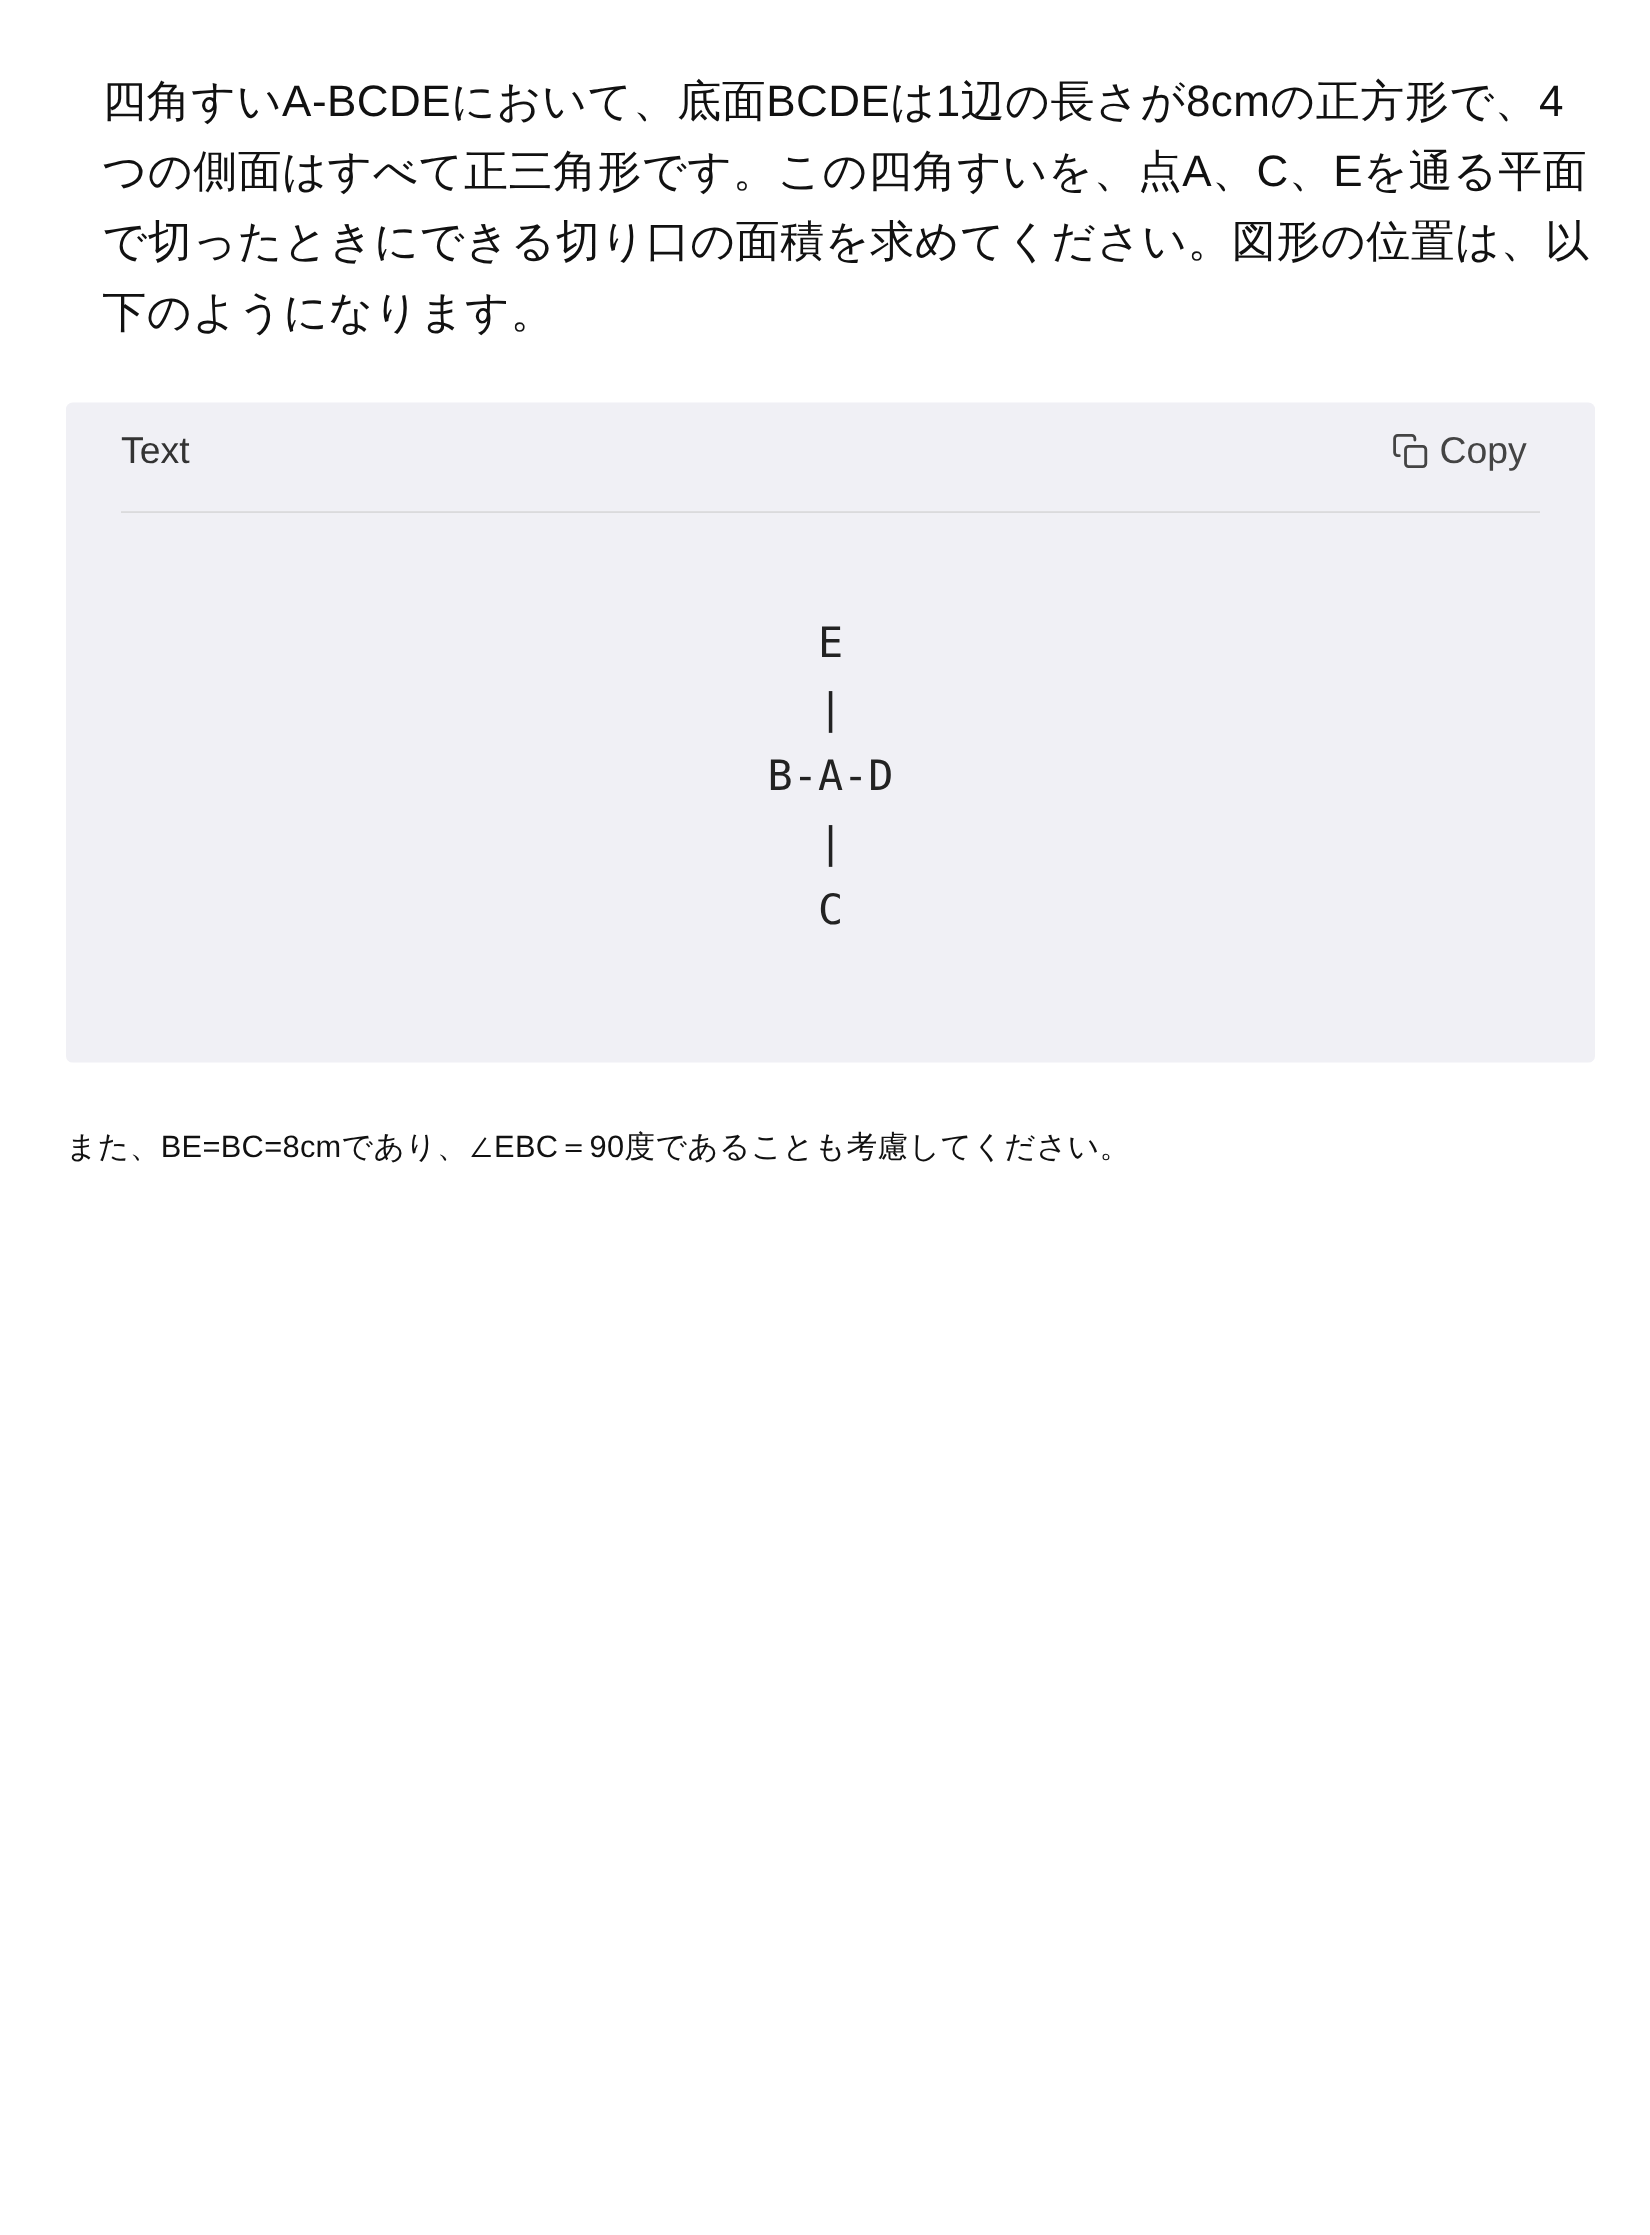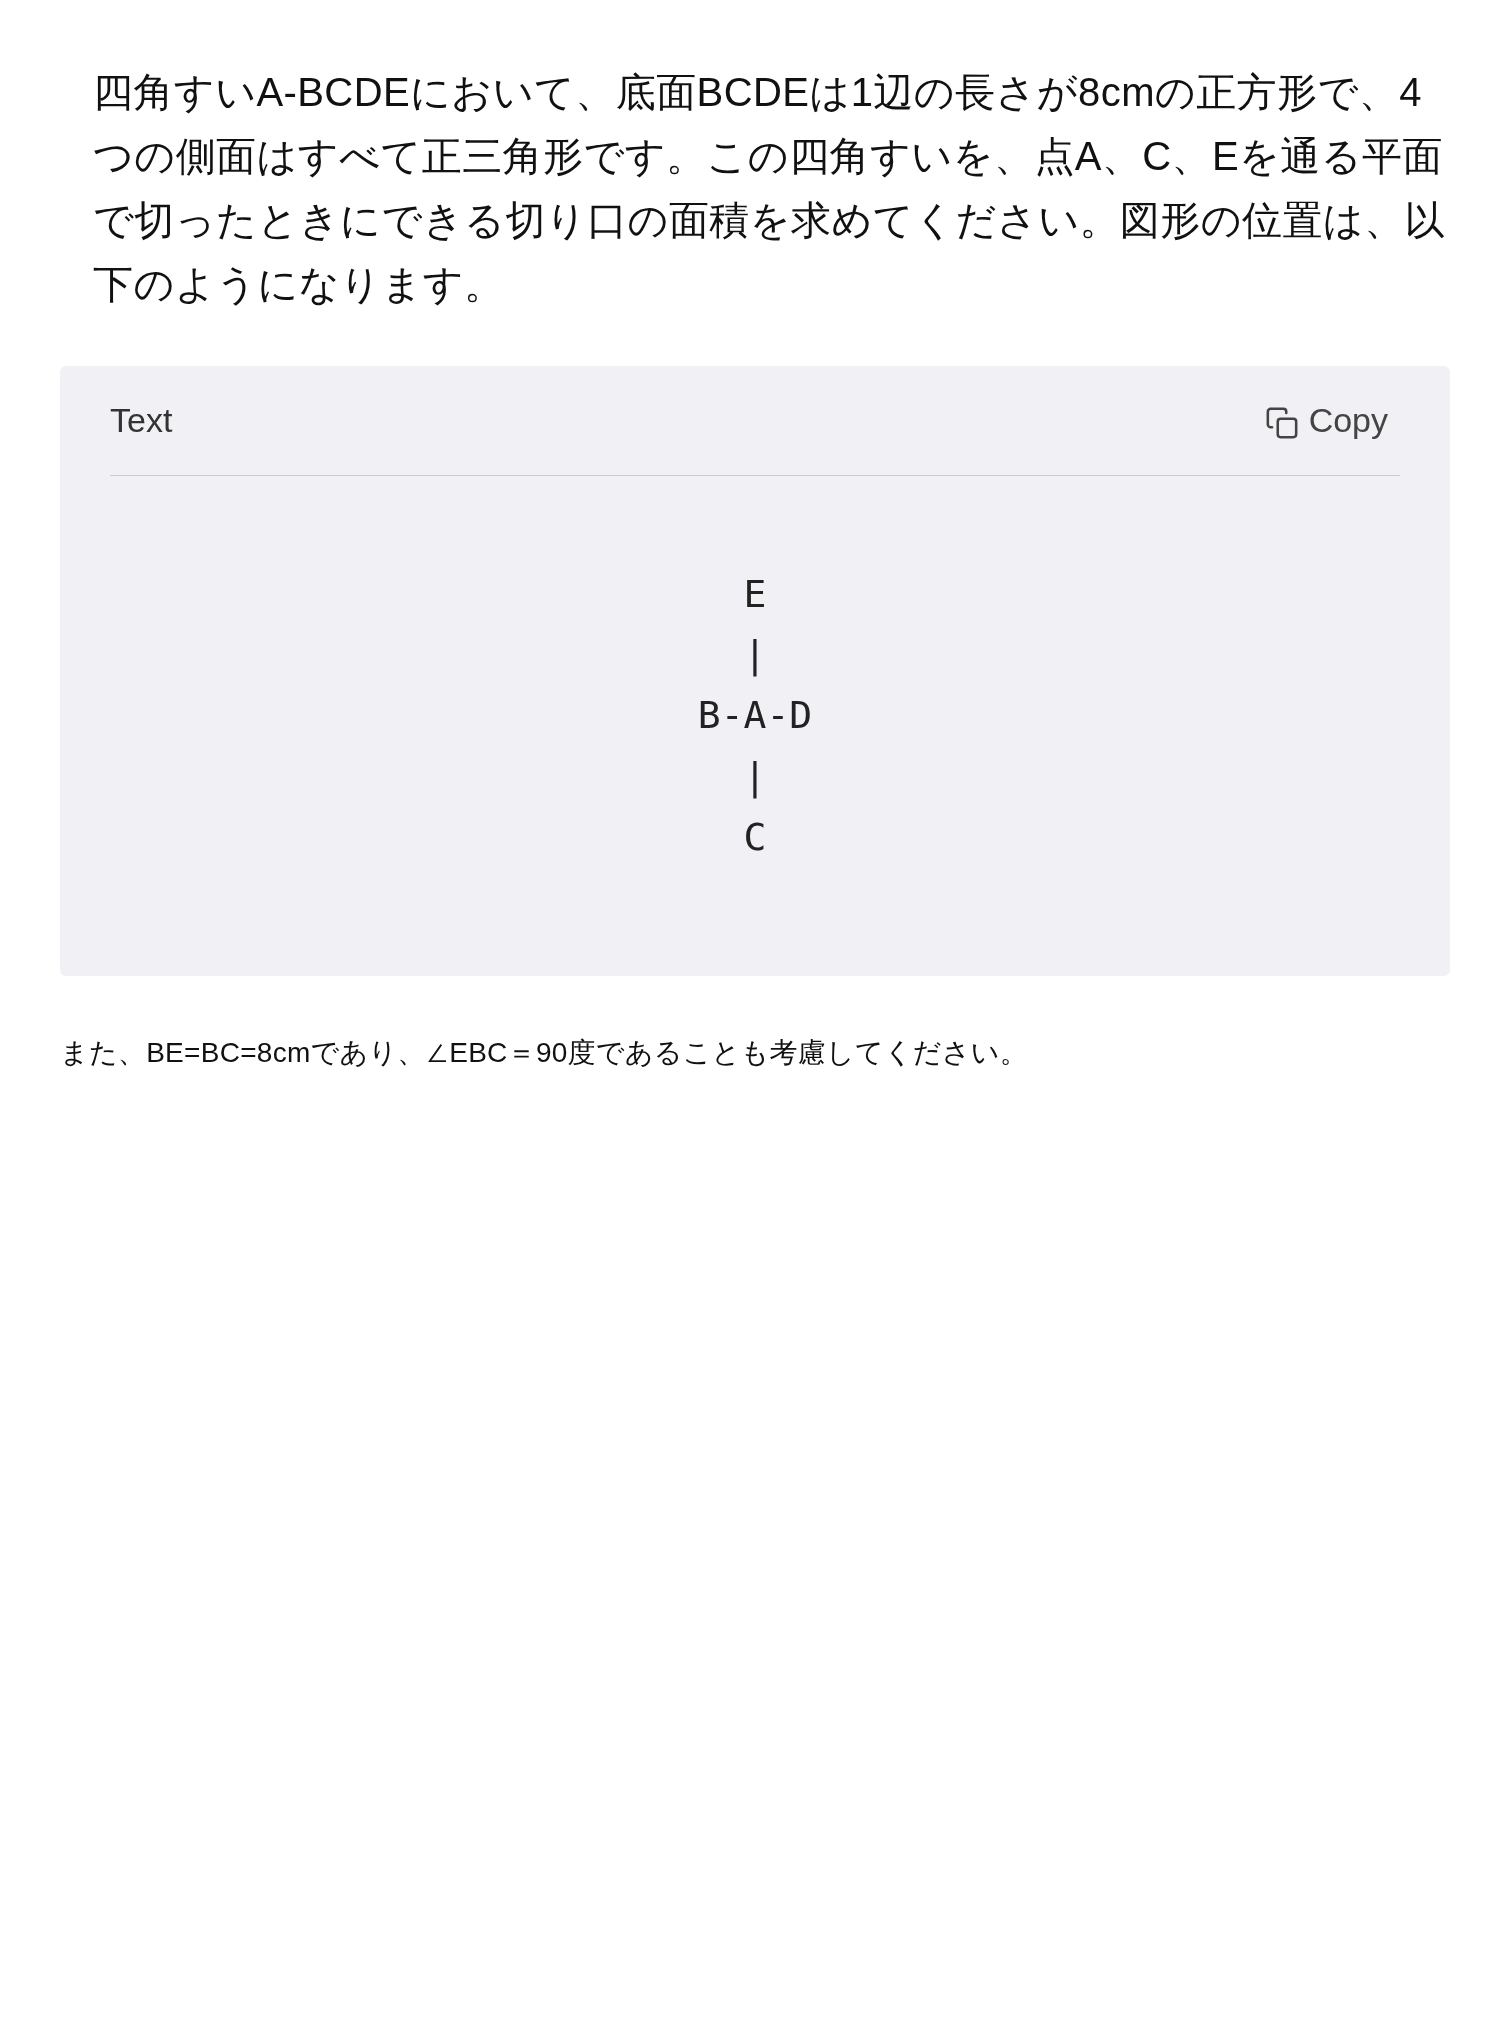--- a/index.html
+++ b/index.html
@@ -22,40 +22,40 @@
       font-size: 40px;
       line-height: 1.6;
       margin-bottom: 50px;
       letter-spacing: 0.01em;
       margin-left: 33px;
     }
 
     .code-block {
       background-color: #f0f0f5;
       border-radius: 6px;
-      padding: 28px 50px 60px 50px;
+      padding: 18px 50px 60px 50px;
       margin-bottom: 55px;
     }
 
     .code-block-header {
       display: flex;
       justify-content: space-between;
       align-items: center;
       margin-bottom: 28px;
     }
 
     .code-block-label {
       font-size: 34px;
       font-weight: 500;
       color: #333333;
     }
 
     .copy-button {
       display: flex;
-      align-items: flex-end;
+      align-items: center;
       gap: 10px;
       font-size: 34px;
       color: #444444;
       background: none;
       border: none;
       cursor: pointer;
       padding: 6px 12px;
     }
 
     .copy-icon {

